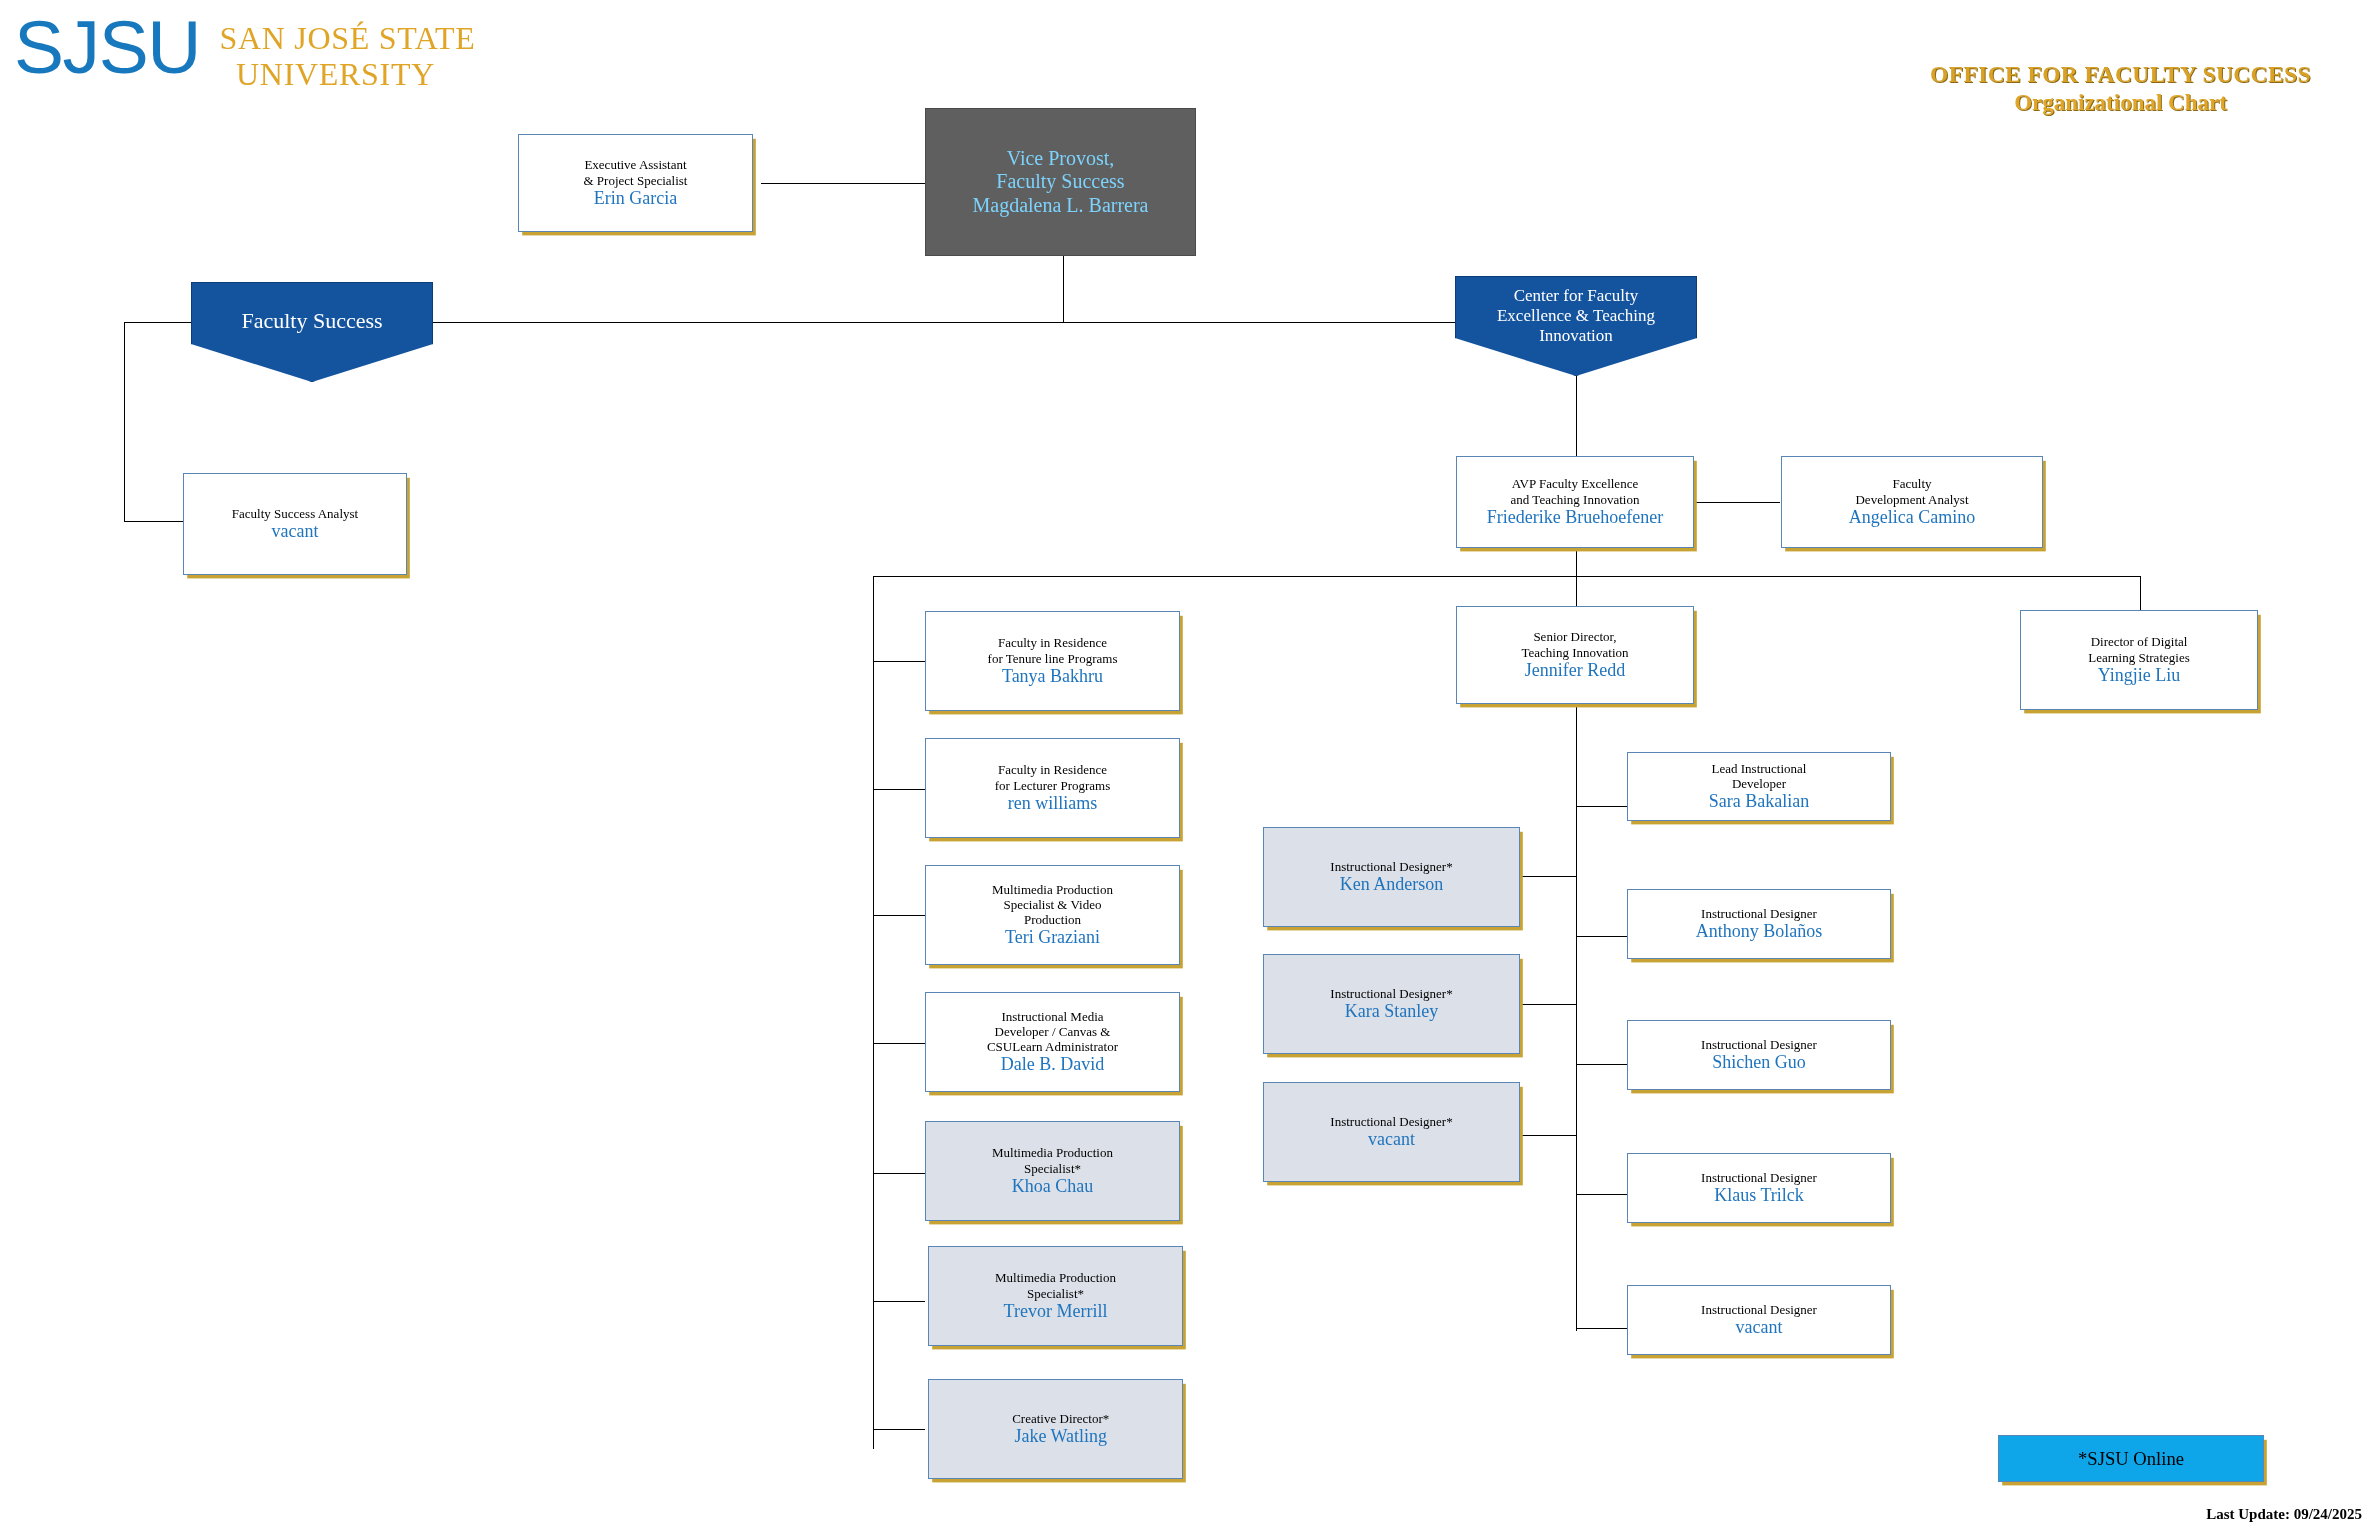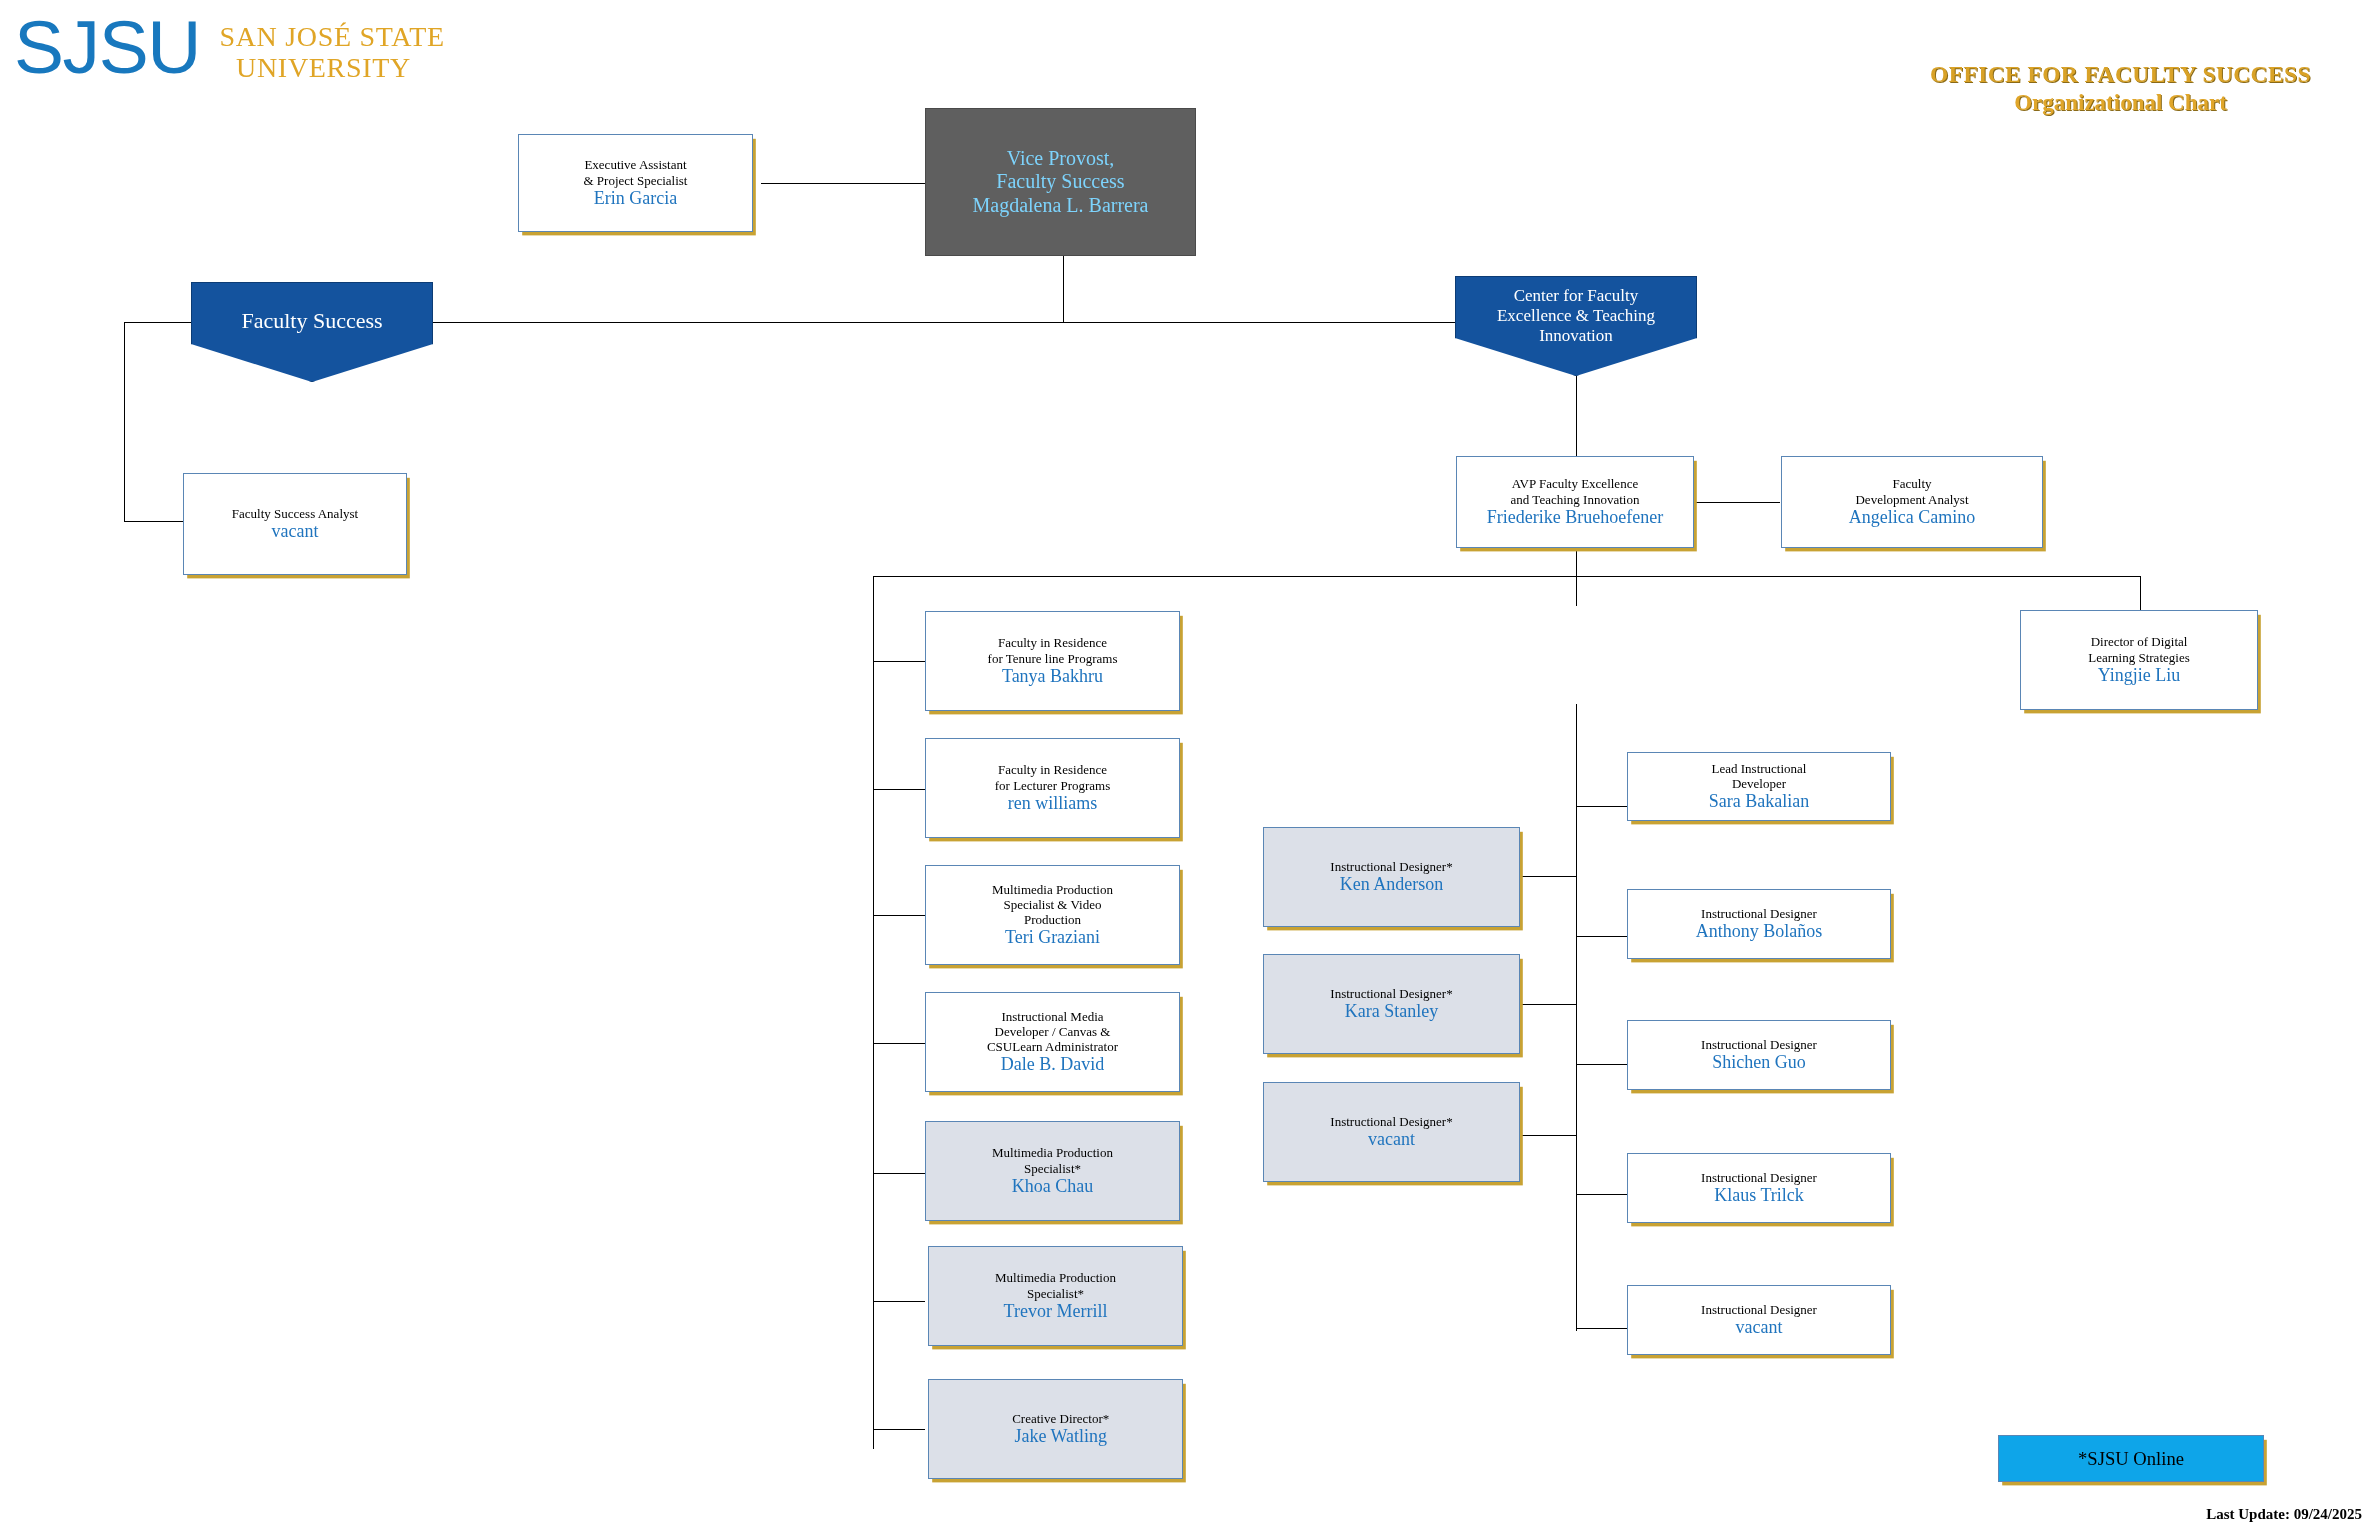--- a/index.html
+++ b/index.html
@@ -32,21 +32,21 @@
     line-height: 0.95;
     font-weight: 400;
     color: #1878BE;
     letter-spacing: -1.4px;
   }
   .logo-words {
     margin-left: 19.3px;
     margin-top: 8.3px;
     color: #E0A526;
     font-family: "Liberation Serif", "DejaVu Serif", serif;
-    font-size: 28px;
+    font-size: 32px;
     line-height: 1.12;
     letter-spacing: 0.7px;
   }
   .logo-words div { white-space: nowrap; }
   .logo-words .l2 { padding-left: 16.6px; }
 
   
   .title-block {
     position: absolute;
     right: 15px;
@@ -301,20 +301,25 @@
     <div class="role">Multimedia Production</div>
     <div class="role">Specialist*</div>
     <div class="person">Trevor Merrill</div>
   </div>
 
   <div class="box gray" style="left:928px; top:1379px; width:255px; height:100px;padding-left:16px;">
     <div class="role">Creative Director*</div>
     <div class="person">Jake Watling</div>
   </div>
 
+  <div class="box" style="left:1456px; top:606px; width:238px; height:98px;">
+    <div class="role">Senior Director,</div>
+    <div class="role">Teaching Innovation</div>
+    <div class="person">Jennifer Redd</div>
+  </div>
 
   <div class="box" style="left:2020px; top:610px; width:238px; height:100px;">
     <div class="role">Director of Digital</div>
     <div class="role">Learning Strategies</div>
     <div class="person">Yingjie Liu</div>
   </div>
 
   <div class="box gray" style="left:1263px; top:827px; width:257px; height:100px;">
     <div class="role">Instructional Designer*</div>
     <div class="person">Ken Anderson</div>

